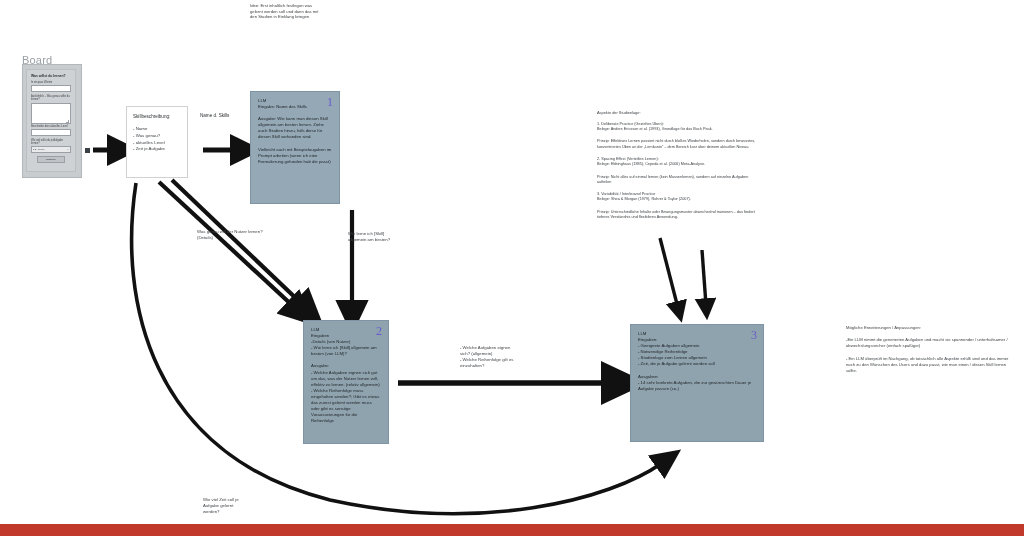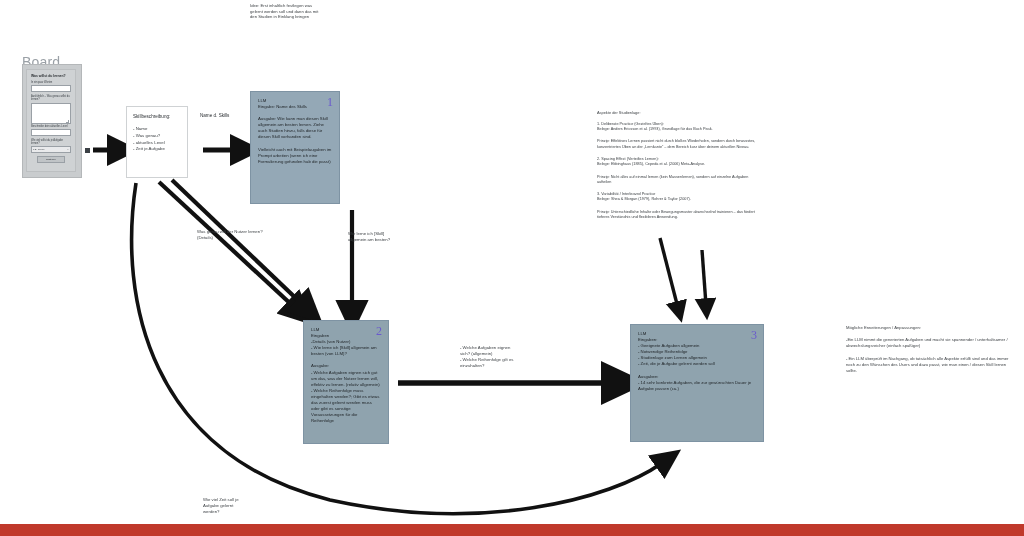--- a/index.html
+++ b/index.html
@@ -9,21 +9,21 @@
     font-family:"Liberation Sans", sans-serif;
     position:relative;
   }
   #canvas{position:absolute;inset:0;}
   .abs{position:absolute;}
 
   
   .bottom-strip{left:0;bottom:0;width:1024px;height:12px;background:#c0392b;}
 
   
-  .board-title{left:22px;top:54px;font-size:14px;color:#9aa0a6;letter-spacing:.2px;}
+  .board-title{left:22px;top:54px;font-size:11px;color:#9aa0a6;letter-spacing:.2px;}
   .board-panel{left:22px;top:64px;width:58px;height:112px;background:#c9ccce;border:1px solid #b4b7b9;}
   .board-card{left:26px;top:69px;width:50px;height:103px;background:#cfd2d4;border:1px solid #bcbfc1;
               box-sizing:border-box;padding:4px;}
   .bc-title{font-size:3.4px;font-weight:bold;color:#2b2f33;line-height:1.25;margin-bottom:3px;}
   .bc-label{font-size:2.6px;color:#3a3f44;line-height:1.2;margin-bottom:1px;}
   .bc-input{height:5px;background:#ffffff;border:1px solid #9aa0a6;margin-bottom:3px;}
   .bc-area{height:19px;background:#ffffff;border:1px solid #9aa0a6;margin-bottom:1px;position:relative;}
   .bc-area:after{content:"";position:absolute;right:1px;bottom:0px;width:2px;height:2px;
                  border-right:1px solid #9aa0a6;border-bottom:1px solid #9aa0a6;}
   .bc-select{height:5px;background:#e9eaec;border:1px solid #9aa0a6;font-size:2.4px;color:#3a3f44;

